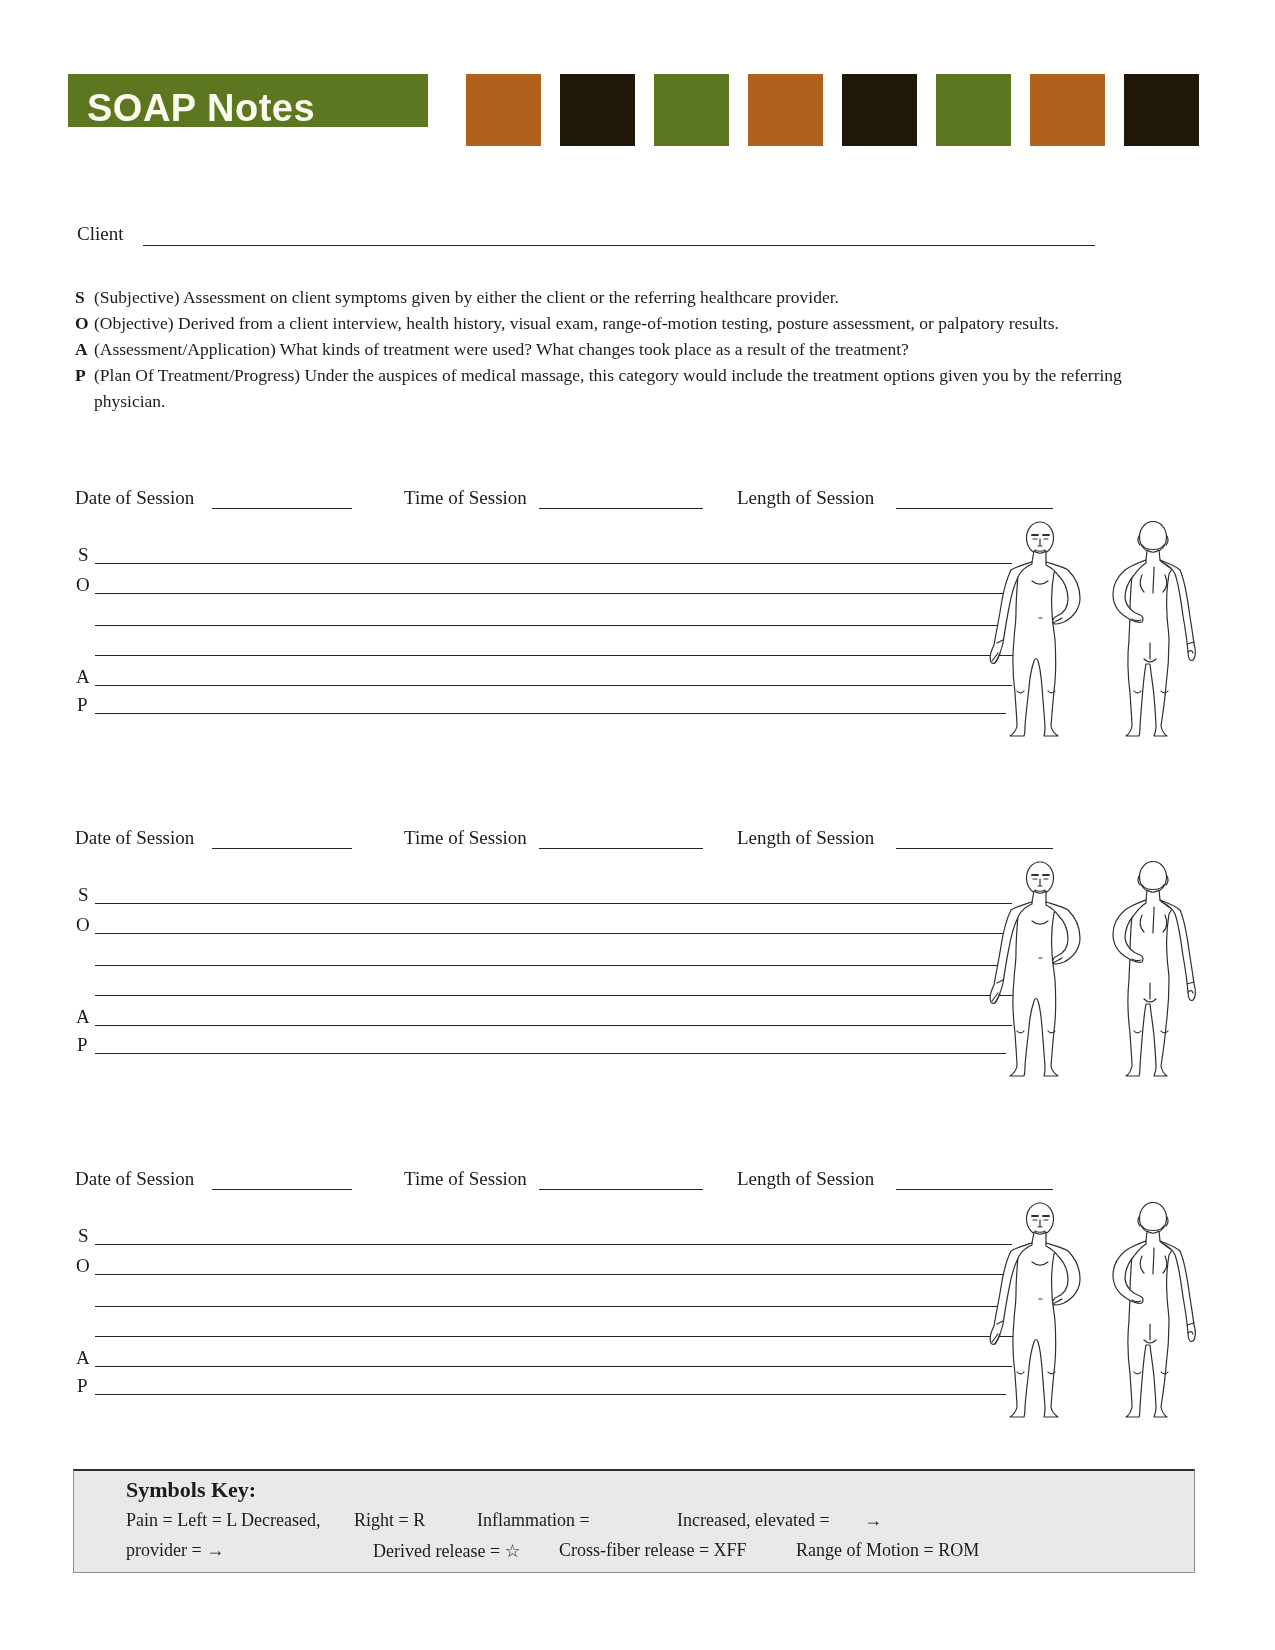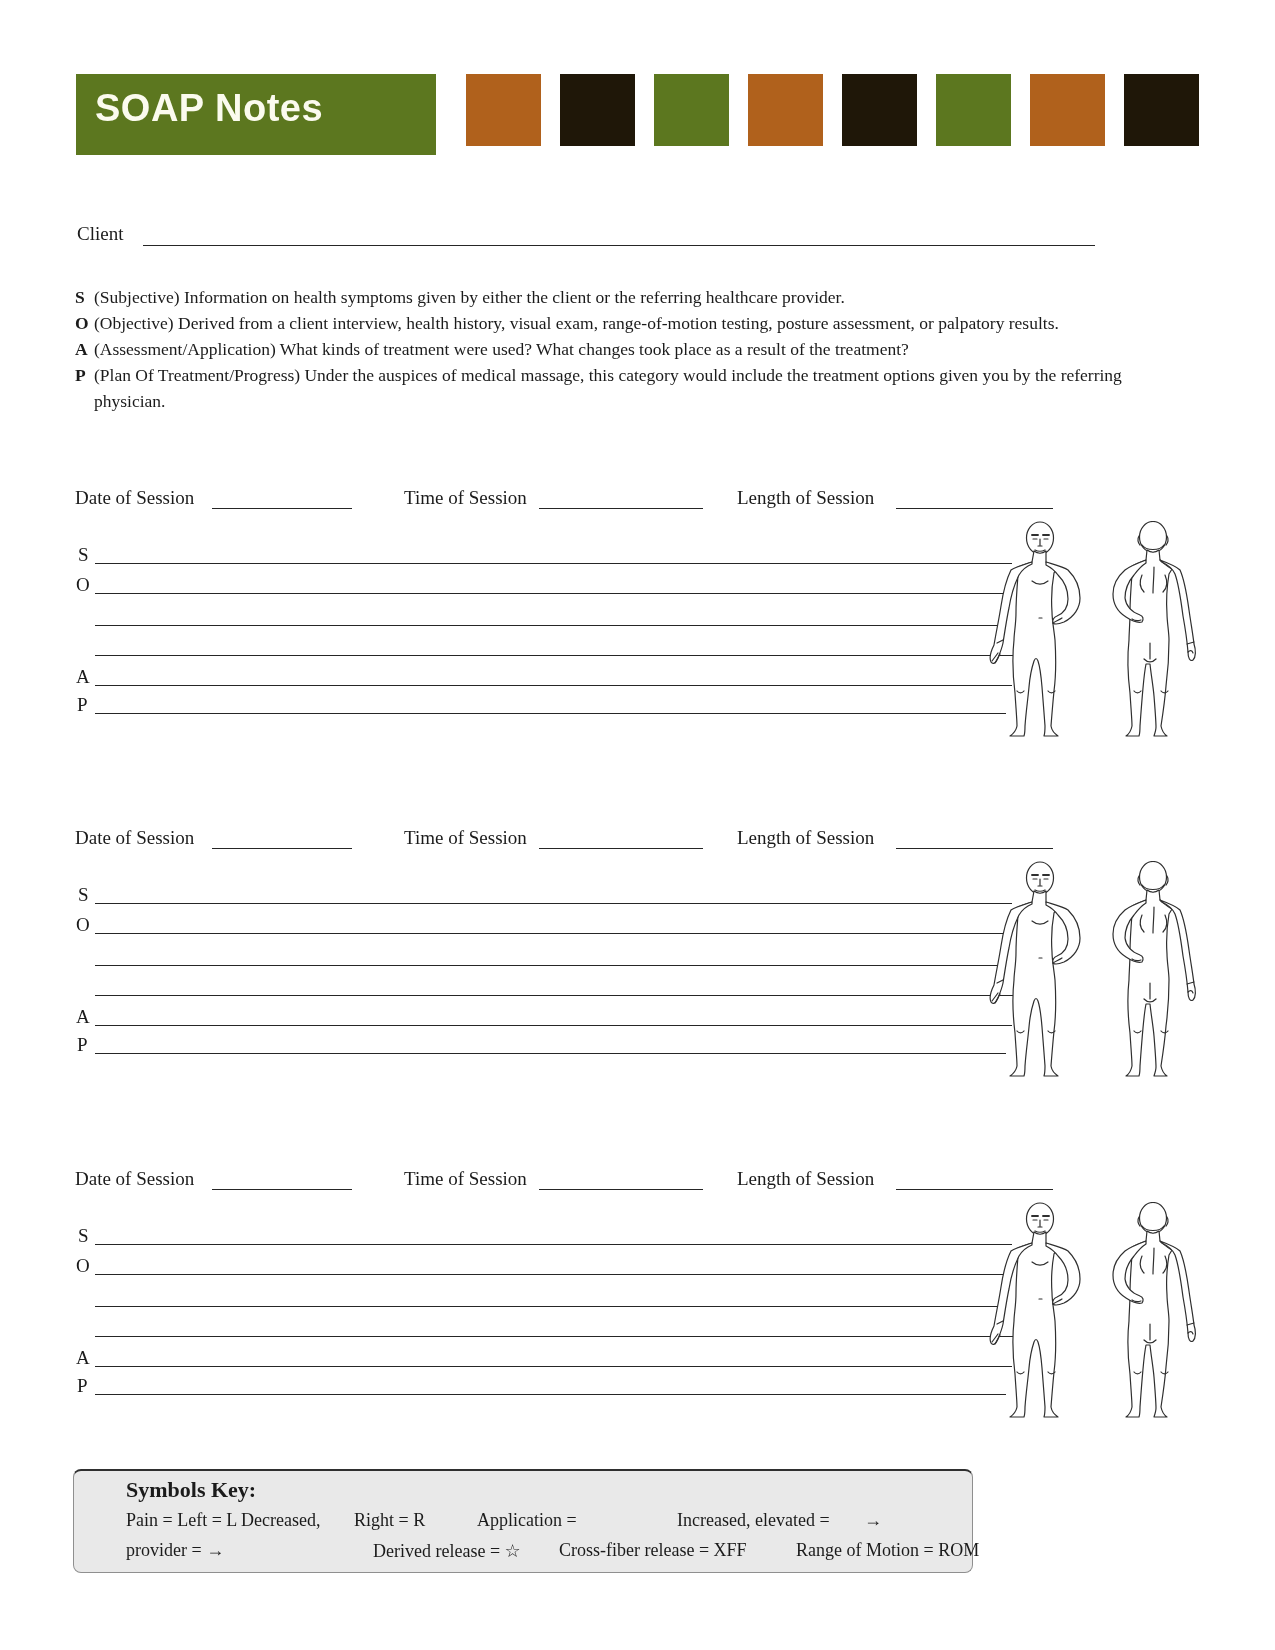--- a/index.html
+++ b/index.html
@@ -1,21 +1,21 @@
 <!DOCTYPE html>
 <html><head>
 <meta charset="utf-8">
 <style>
   html,body { margin:0; padding:0; background:#ffffff; }
   #page {
     position:relative; width:1275px; height:1650px; background:#ffffff;
     font-family:"Liberation Serif","DejaVu Serif",serif; color:#1b1b1b; overflow:hidden;
   }
   
-  #titlebar { position:absolute; left:76px; top:74px; width:360px; height:81px; }
+  #titlebar { position:absolute; left:68px; top:74px; width:360px; height:53px; }
   #titlebar .ttext {
     font-family:"Liberation Sans","DejaVu Sans",sans-serif; font-weight:bold;
     font-size:38px; color:#fbfbee; line-height:69px; padding-left:19px; letter-spacing:0.5px;
     white-space:nowrap;
   }
   .hsq { position:absolute; top:74px; width:75px; height:72px; }
   
   .lab19 { position:absolute; font-size:19px; line-height:20px; white-space:nowrap; }
   .uline { position:absolute; height:0; border-bottom:1.5px solid #262626; }
   
@@ -25,25 +25,24 @@
   .legend-text { flex:1; }
   
   .session { position:absolute; left:0; width:1275px; height:260px; }
   .session .flabel { position:absolute; top:0; font-size:19px; line-height:20px; white-space:nowrap; }
   .session .fline { position:absolute; top:20px; height:0; border-bottom:1.5px solid #262626; }
   .session .slabel { position:absolute; font-size:19px; line-height:20px; }
   .session .rline { position:absolute; left:95px; height:0; border-bottom:1.5px solid #262626; }
   .fig { position:absolute; }
   
   #symkey {
-    position:absolute; left:73px; top:1469px; width:900px; height:104px;
+    position:absolute; left:73px; top:1469px; width:1122px; height:104px;
     background:#e9e9e9; border-top:2px solid #2f2f2f;
     border-left:1px solid #8f8f8f; border-right:1px solid #8f8f8f; border-bottom:1px solid #8f8f8f;
     box-sizing:border-box;
-    border-radius:8px;
   }
   #symkey .ktitle { position:absolute; left:52px; top:6px; font-size:22px; font-weight:bold; }
   #symkey .kitem { position:absolute; font-size:18px; white-space:nowrap; }
   .r1 { top:39px; } .r2 { top:69px; }
 </style>
 </head>
 <body>
 
 <svg width="0" height="0" style="position:absolute" aria-hidden="true">
   <defs>
@@ -87,21 +86,21 @@
   <span class="hsq" style="left: 936px; background: rgb(92, 119, 31);"></span>
   <span class="hsq" style="left: 1030px; background: rgb(176, 97, 28);"></span>
   <span class="hsq" style="left: 1124px; background: rgb(31, 23, 8);"></span>
 
   <span class="lab19" style="left:77px; top:224px">Client</span>
   <div class="uline" style="left:143px; top:245px; width:952px"></div>
 
   <div id="legend">
     <div class="legend-item">
       <span class="legend-letter">S</span>
-      <span class="legend-text">(Subjective) Information on health symptoms given by either the client or the referring healthcare provider.</span>
+      <span class="legend-text">(Subjective) Assessment on client symptoms given by either the client or the referring healthcare provider.</span>
     </div>
     <div class="legend-item">
       <span class="legend-letter">O</span>
       <span class="legend-text">(Objective) Derived from a client interview, health history, visual exam, range-of-motion testing, posture assessment, or palpatory results.</span>
     </div>
     <div class="legend-item">
       <span class="legend-letter">A</span>
       <span class="legend-text">(Assessment/Application) What kinds of treatment were used? What changes took place as a result of the treatment?</span>
     </div>
     <div class="legend-item">
@@ -182,21 +181,21 @@
       </svg>
     <svg class="fig" style="left:1098px; top:33px" width="102" height="216" viewBox="0 0 102 216">
         <use href="#fig-back"></use>
       </svg>
   </section>
 
   <div id="symkey">
     <div class="ktitle">Symbols Key:</div>
     <span class="kitem r1" style="left:52px">Pain = Left = L Decreased,</span>
     <span class="kitem r1" style="left:280px">Right = R</span>
-    <span class="kitem r1" style="left:403px">Application =</span>
+    <span class="kitem r1" style="left:403px">Inflammation =</span>
     <span class="kitem r1" style="left:603px">Increased, elevated =</span>
     <span class="kitem r1" style="left:790px">→</span>
     <span class="kitem r2" style="left:52px">provider = →</span>
     <span class="kitem r2" style="left:299px">Derived release = ☆</span>
     <span class="kitem r2" style="left:485px">Cross-fiber release = XFF</span>
     <span class="kitem r2" style="left:722px">Range of Motion = ROM</span>
   </div>
 
 </div>
 

